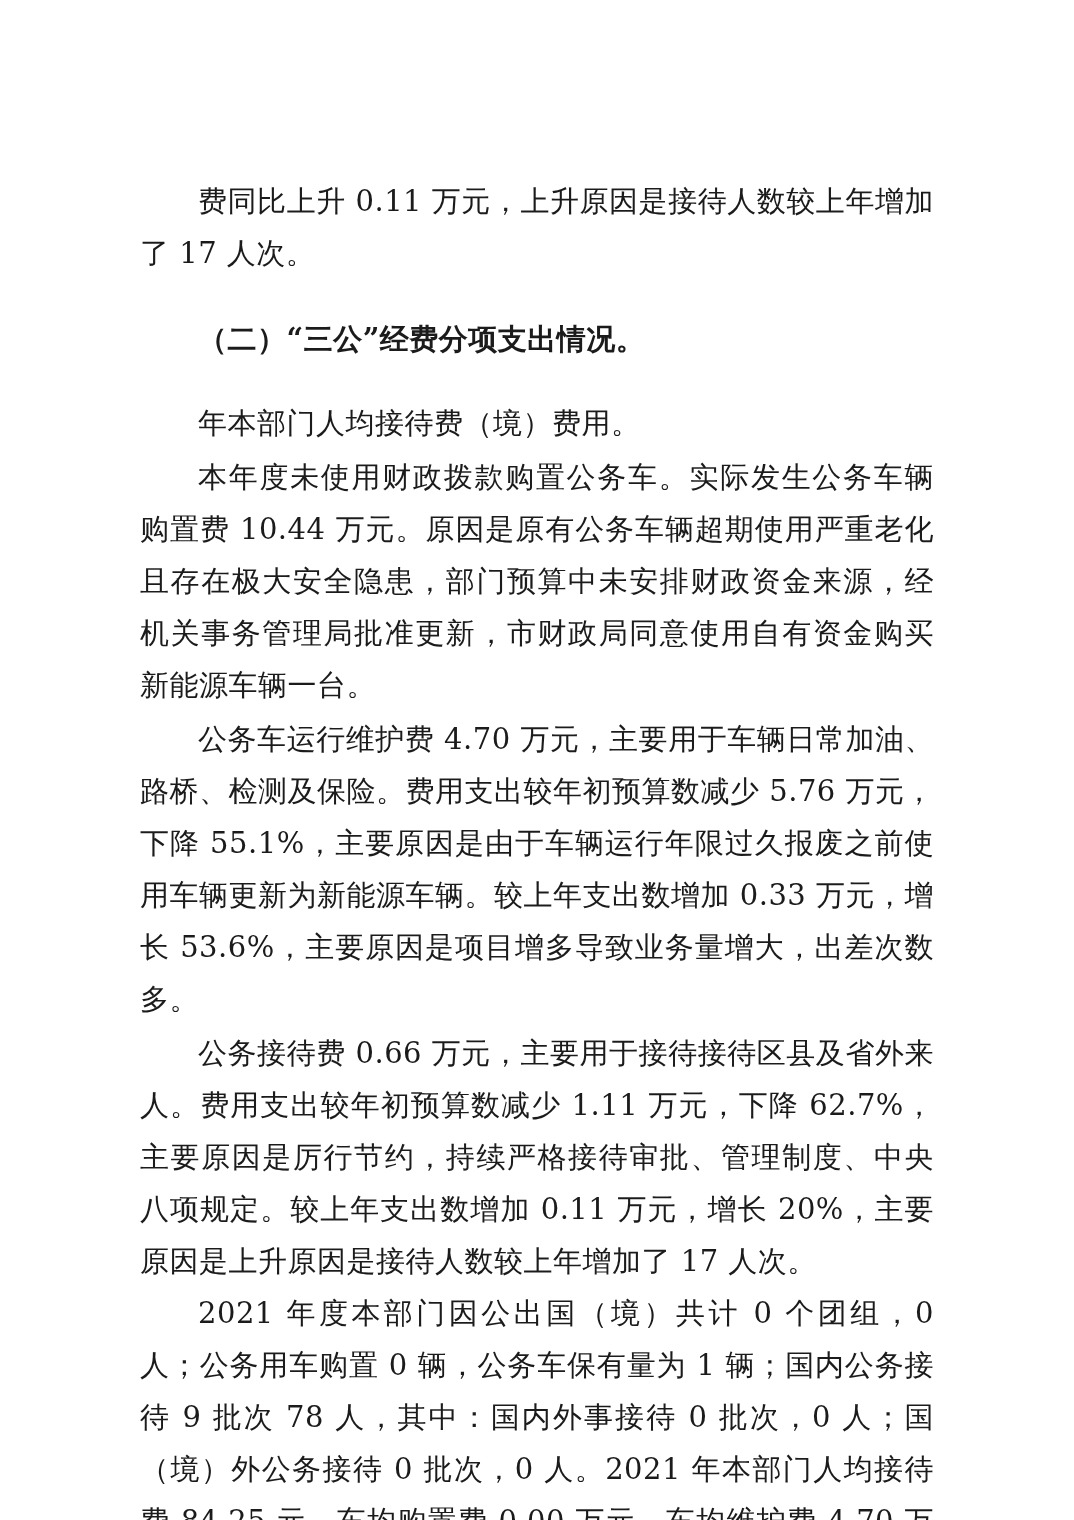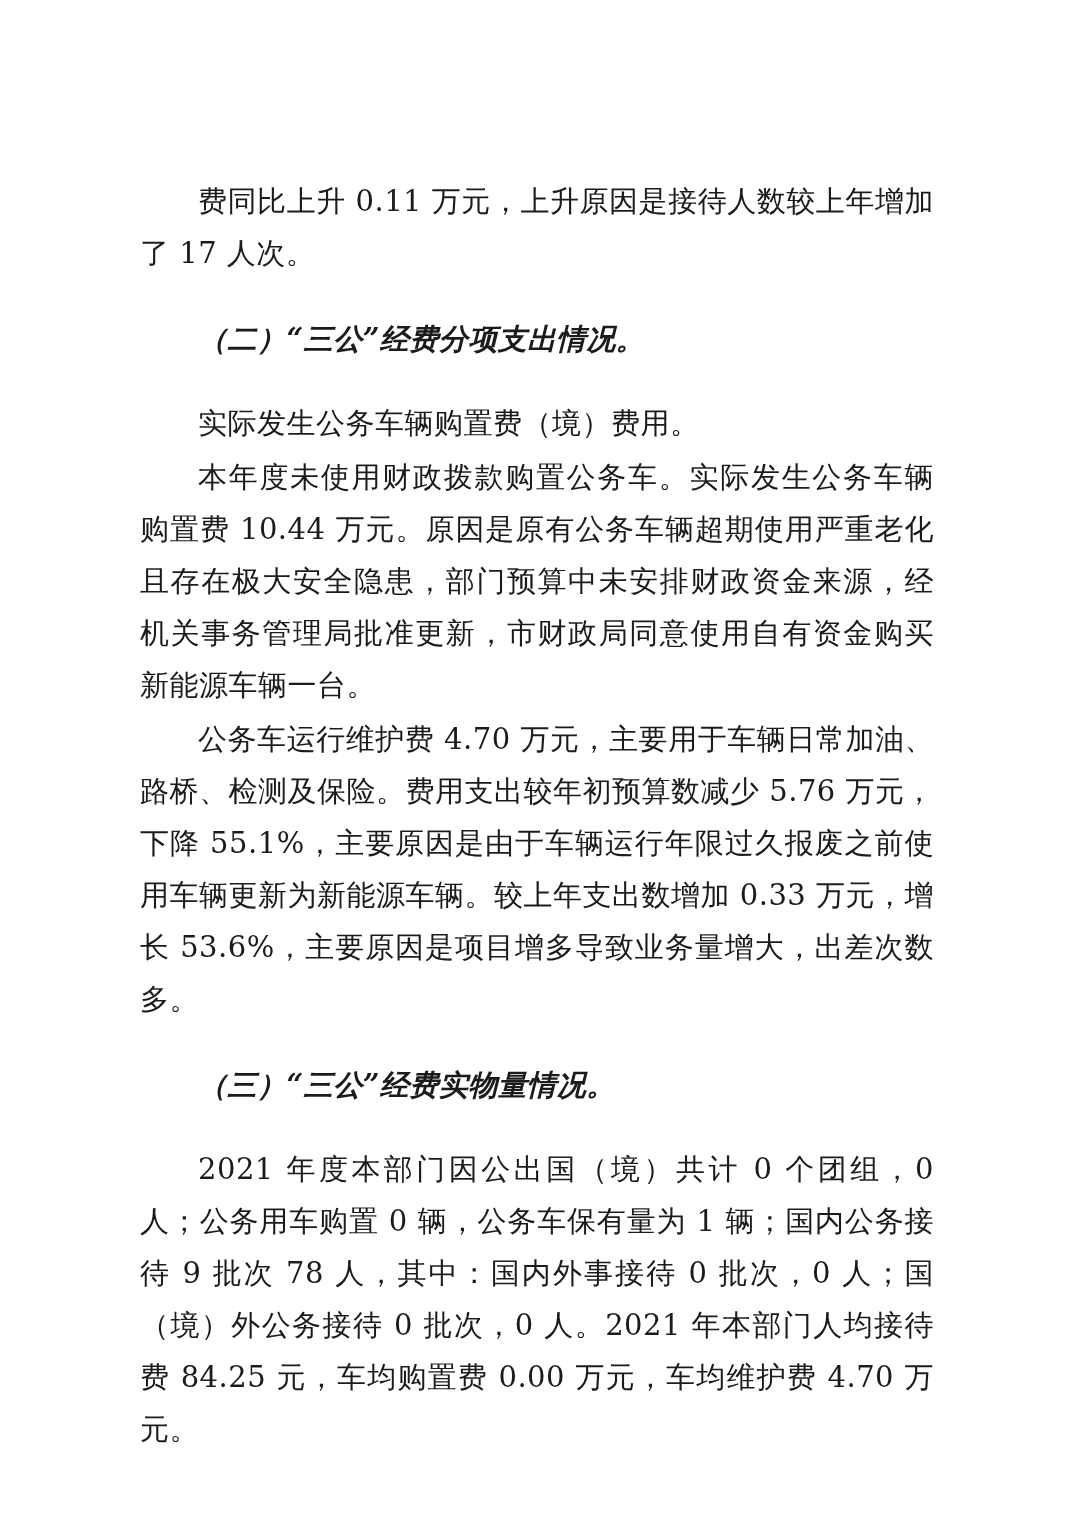--- a/index.html
+++ b/index.html
@@ -34,41 +34,40 @@
     padding: 0;
   }
   .para {
     text-indent: 2em;
   }
   .heading-sub {
     text-indent: 2em;
     font-weight: 700;
     margin-top: 34px;
     margin-bottom: 32px;
-    font-style: italic;
   }
   .gap-small {
     margin-top: 2px;
   }
 </style>
 </head>
 <body>
 
 <div class="page">
   <div class="doc-body">
 
     <p class="para">费同比上升 0.11 万元，上升原因是接待人数较上年增加了 17 人次。</p>
 
     <p class="heading-sub">（二）“三公”经费分项支出情况。</p>
 
-    <p class="para">实际发生公务车辆购置费（境）费用。</p>
+    <p class="para">年本部门人均接待费（境）费用。</p>
 
     <p class="para gap-small">本年度未使用财政拨款购置公务车。实际发生公务车辆购置费 10.44 万元。原因是原有公务车辆超期使用严重老化且存在极大安全隐患，部门预算中未安排财政资金来源，经机关事务管理局批准更新，市财政局同意使用自有资金购买新能源车辆一台。</p>
 
     <p class="para gap-small">公务车运行维护费 4.70 万元，主要用于车辆日常加油、路桥、检测及保险。费用支出较年初预算数减少 5.76 万元，下降 55.1%，主要原因是由于车辆运行年限过久报废之前使用车辆更新为新能源车辆。较上年支出数增加 0.33 万元，增长 53.6%，主要原因是项目增多导致业务量增大，出差次数多。</p>
 
+    <p class="para gap-small">公务接待费 0.66 万元，主要用于接待接待区县及省外来人。费用支出较年初预算数减少 1.11 万元，下降 62.7%，主要原因是厉行节约，持续严格接待审批、管理制度、中央八项规定。较上年支出数增加 0.11 万元，增长 20%，主要原因是上升原因是接待人数较上年增加了 17 人次。</p>
 
-    <p class="heading-sub">（三）“三公”经费实物量情况。</p>
 
     <p class="para">2021 年度本部门因公出国（境）共计 0 个团组，0 人；公务用车购置 0 辆，公务车保有量为 1 辆；国内公务接待 9 批次 78 人，其中：国内外事接待 0 批次，0 人；国（境）外公务接待 0 批次，0 人。2021 年本部门人均接待费 84.25 元，车均购置费 0.00 万元，车均维护费 4.70 万元。</p>
 
   </div>
 </div>
 
 </body></html>

